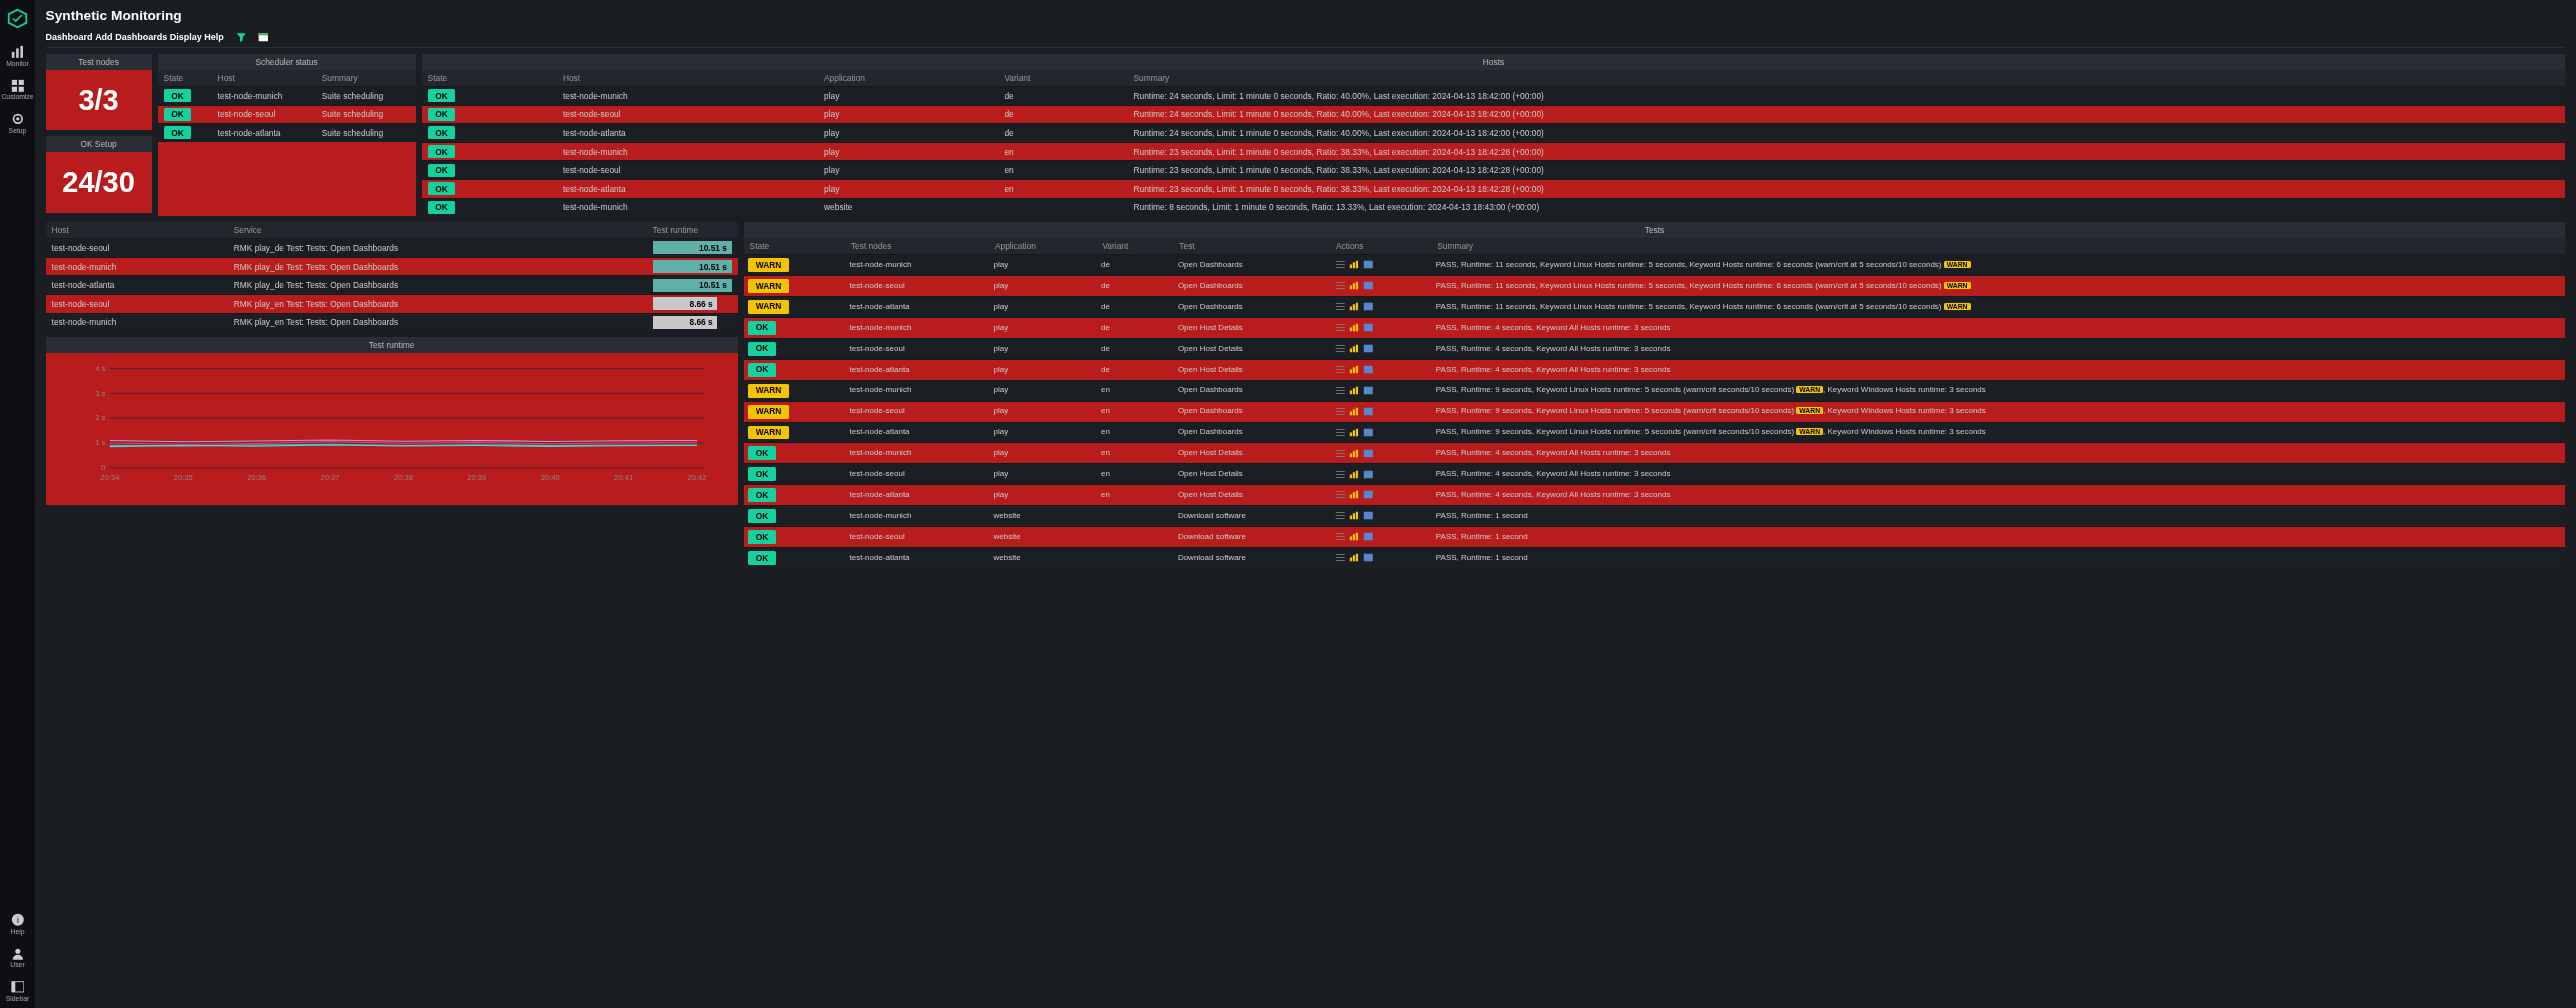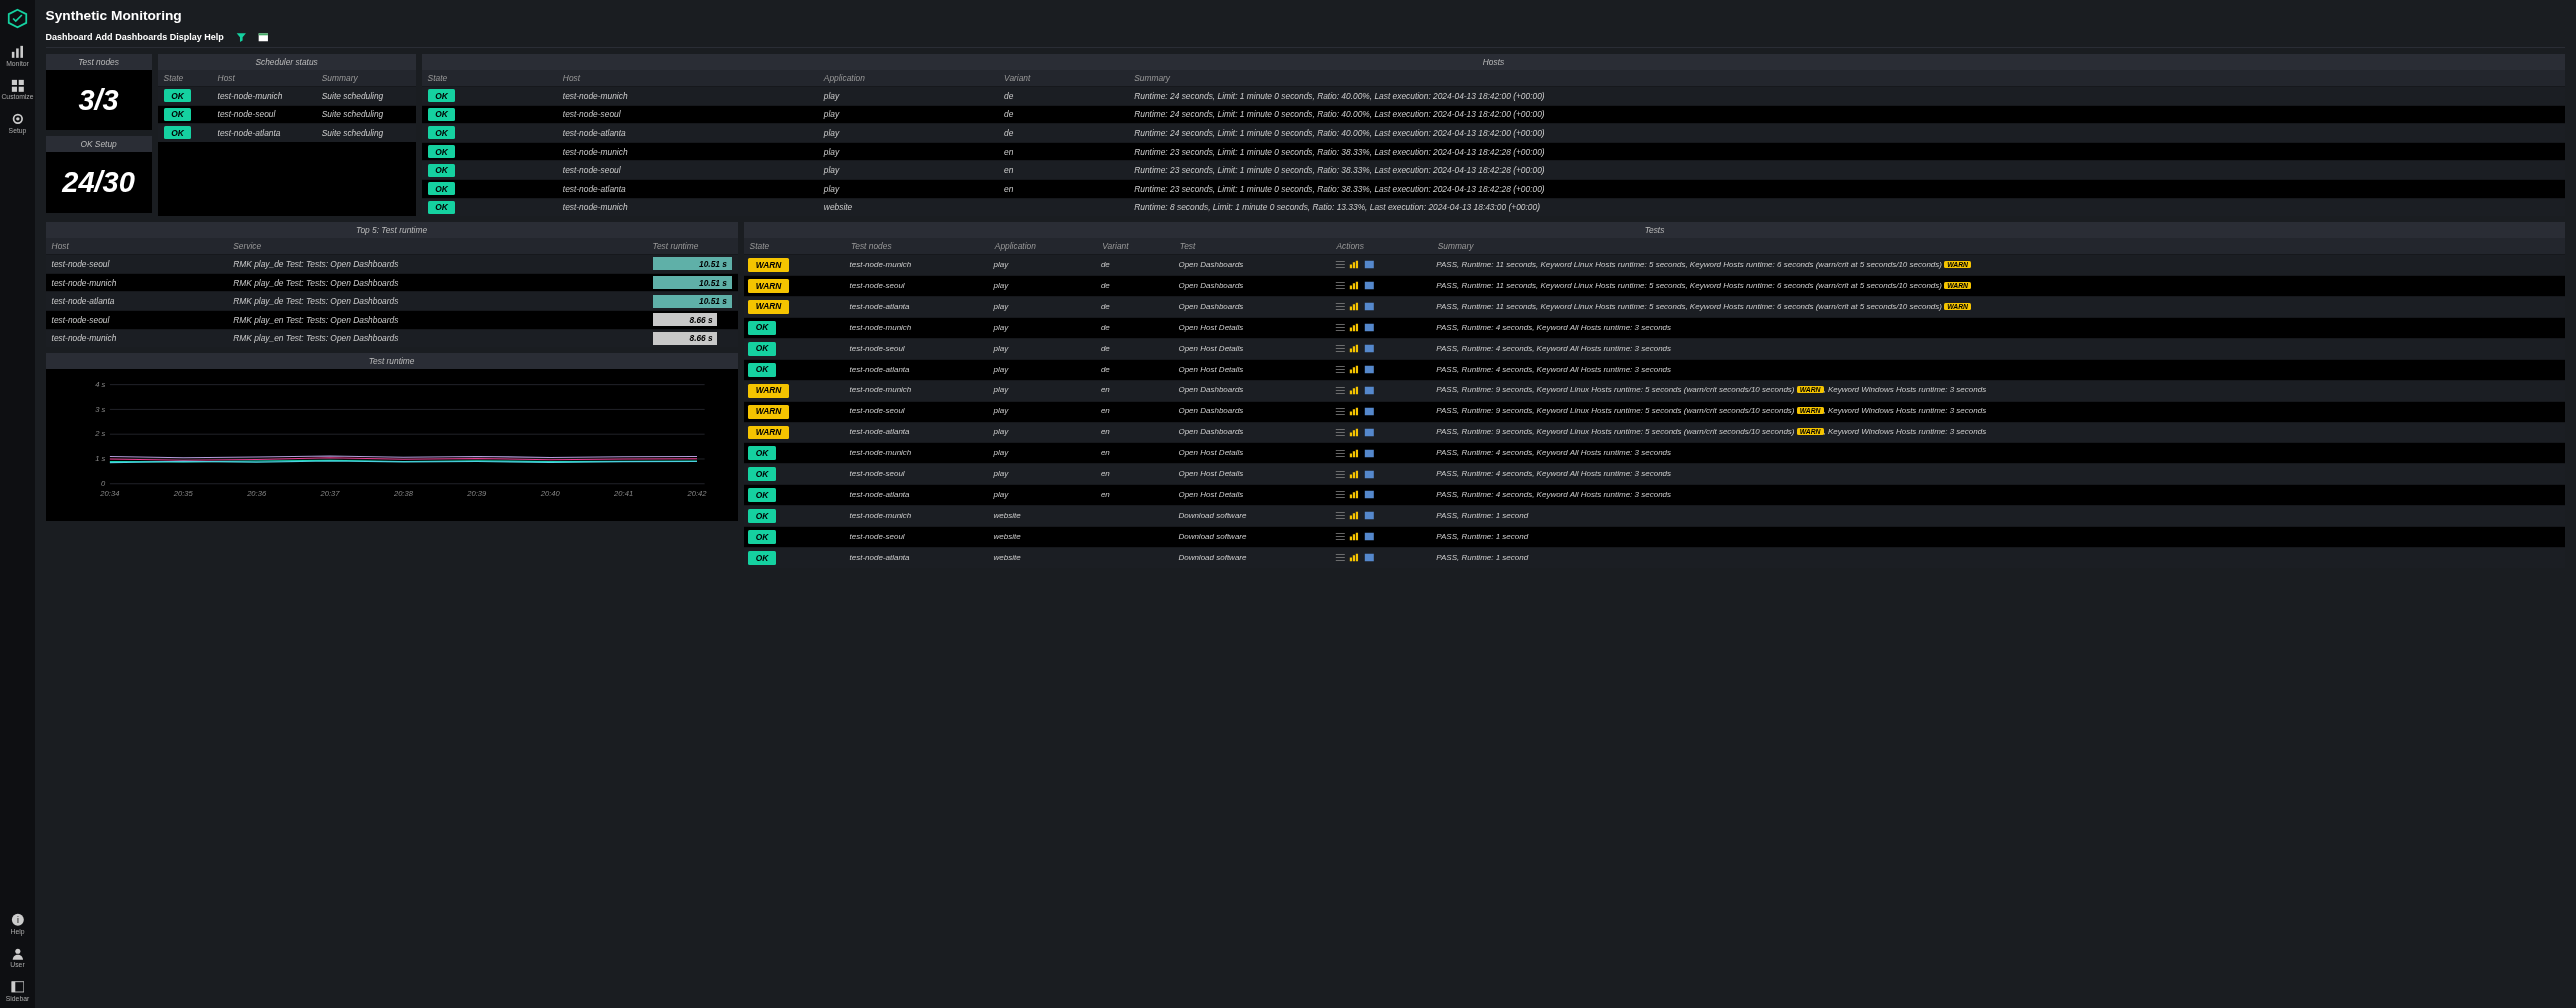--- a/index.html
+++ b/index.html
@@ -38,22 +38,21 @@
   padding: 4.6px 0; border-bottom: 0.8px solid #2a2d35; margin-bottom: 6px;
 }
 .toolbar-item { color: #ffffff; font-weight: bold; cursor: pointer; font-size: 9px; }
 .toolbar-icon { cursor: pointer; display: inline-flex; }
 .grid {
   display: grid;
   grid-template-columns: 106px 258px 1fr;
   gap: 6px;
 }
 .panel {
-  background: #000000;
-  font-style: italic;
+  background: #b91c1c;
 }
 .panel-title {
   background: #2a2d35;
   text-align: center;
   padding: 3px 0;
   font-size: 8.4px;
   color: #bbbbbb;
 }
 .big-number {
   font-size: 29px; font-weight: bold; color: #ffffff;
@@ -282,21 +281,20 @@
      <td>Runtime: 8 seconds, Limit: 1 minute 0 seconds, Ratio: 13.33%, Last execution: 2024-04-13 18:43:00 (+00:00)</td>
               </tr>
             </tbody>
           </table>
       </div>
     </div>
 
     <div class="row2">
       <div>
         <div class="panel">
-          <div class="panel-title">Top 5: Test runtime</div>
           <table class="table" id="top5-table">
               <tbody>
                 <tr>
                   <th>Host</th>
                   <th>Service</th>
                   <th>Test runtime</th>
                 </tr>
                 <tr>
      <td>test-node-seoul</td>
      <td>RMK play_de Test: Tests: Open Dashboards</td>

